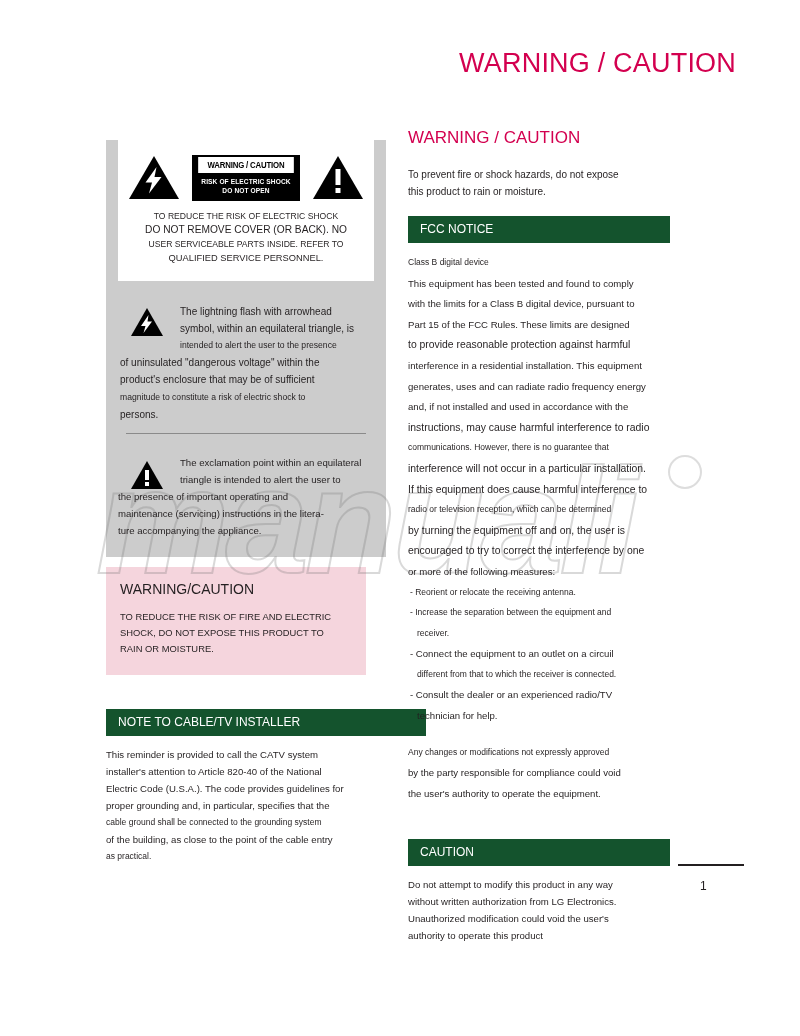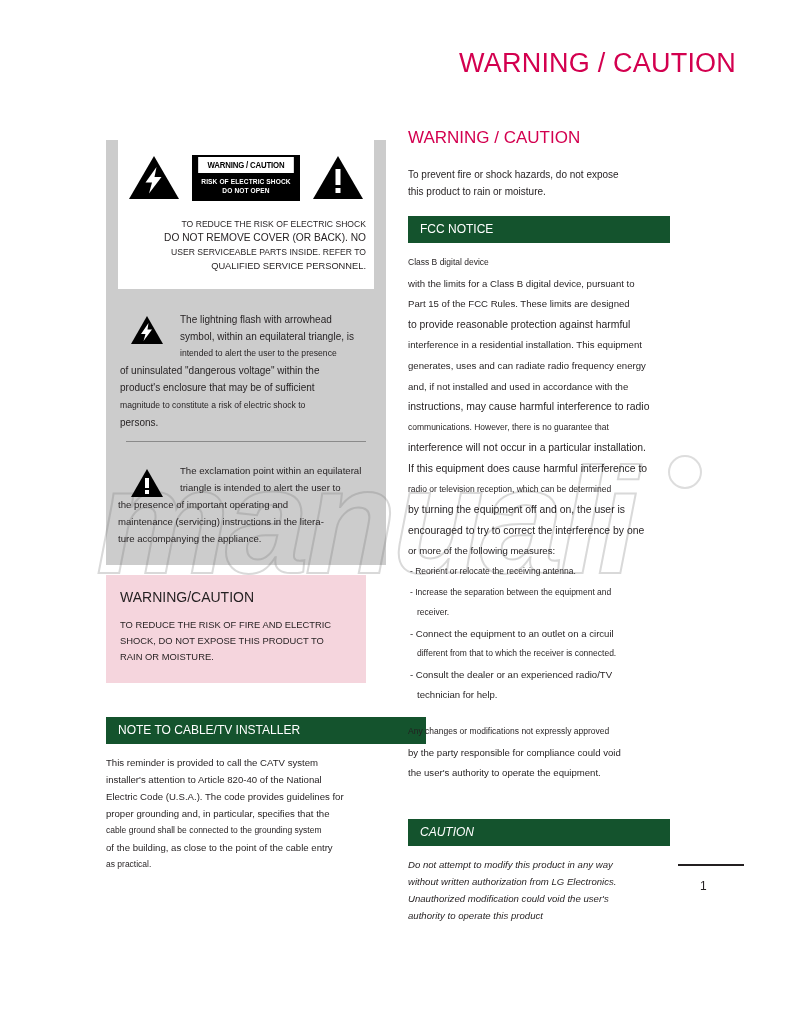--- a/index.html
+++ b/index.html
@@ -124,22 +124,22 @@
     color: #fff;
     font-size: 6.6px;
     font-weight: bold;
     text-align: center;
     line-height: 9px;
     padding: 4px 0 4px 0;
     letter-spacing: 0.1px;
   }
 
   .wb-text {
-    margin-top: 16px;
-    text-align: right;
+    margin-top: 8px;
+    text-align: center;
     font-size: 8.6px;
     line-height: 14px;
     color: #231f20;
   }
   .wb-text .l2 { font-size: 10.2px; }
   .wb-text .l4 { font-size: 9.3px; }
 
   .note-block {
     padding: 22px 14px 6px 14px;
     font-size: 10px;
@@ -232,21 +232,21 @@
     padding-top: 12px;
     position: relative;
     z-index: 6;
   }
   .fcc-body p { margin: 0 0 5px 0; }
   .fcc-body .mini { font-size: 8.5px; }
   .fcc-body .big { font-size: 10.4px; }
   .fcc-body .bullet { padding-left: 2px; }
   .fcc-body .indent { padding-left: 9px; display:block; }
   .gap { height: 16px; }
-  .rc-caution-wrap { margin-top: 38px; font-style: italic; }
+  .rc-caution-wrap { margin-top: 38px; }
   .rc-caution-body {
     font-size: 9.6px;
     line-height: 17px;
     padding-top: 10px;
   }
 
   
   .footer-rule {
     position: absolute;
     left: 678px;
@@ -372,20 +372,21 @@
 
   <div class="rc-intro">
     <div>To prevent fire or shock hazards, do not expose</div>
     <div>this product to rain or moisture.</div>
   </div>
 
   <div class="bar right-bar">FCC NOTICE</div>
 
   <div class="fcc-body">
     <p class="mini">Class B digital device</p>
+    <p>This equipment has been tested and found to comply</p>
     <p>with the limits for a Class B digital device, pursuant to</p>
     <p>Part 15 of the FCC Rules. These limits are designed</p>
     <p class="big">to provide reasonable protection against harmful</p>
     <p>interference in a residential installation. This equipment</p>
     <p>generates, uses and can radiate radio frequency energy</p>
     <p>and, if not installed and used in accordance with the</p>
     <p class="big">instructions, may cause harmful interference to radio</p>
     <p class="mini">communications. However, there is no guarantee that</p>
     <p class="big">interference will not occur in a particular installation.</p>
     <p class="big">If this equipment does cause harmful interference to</p>

